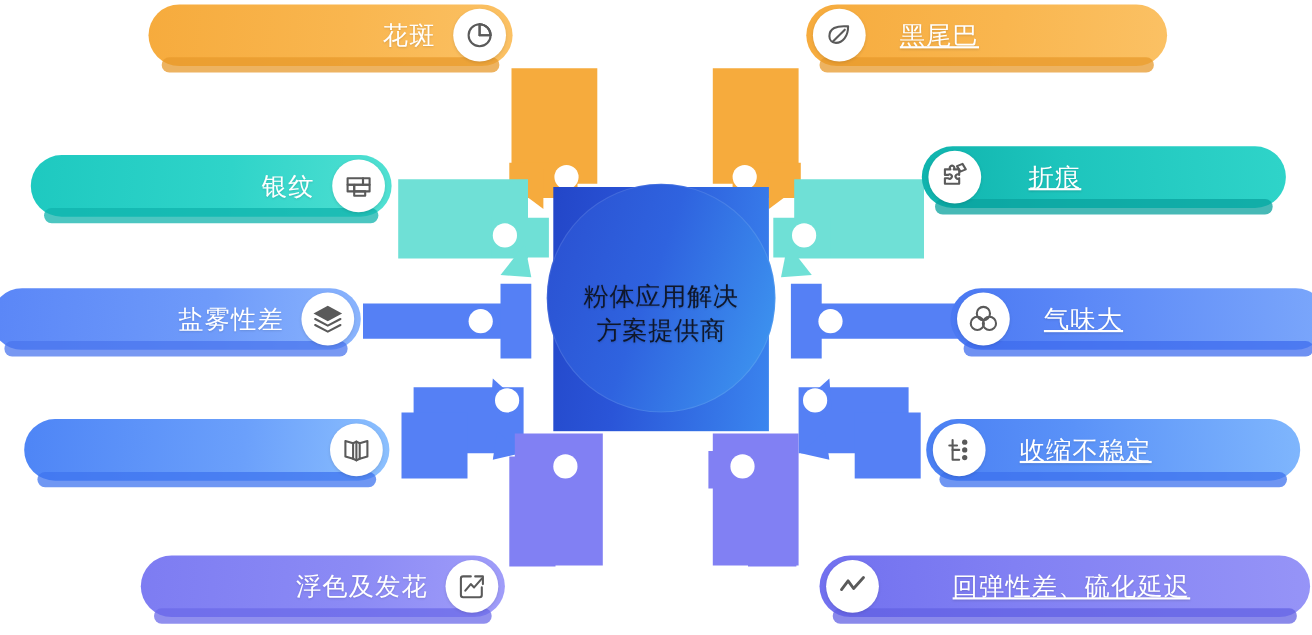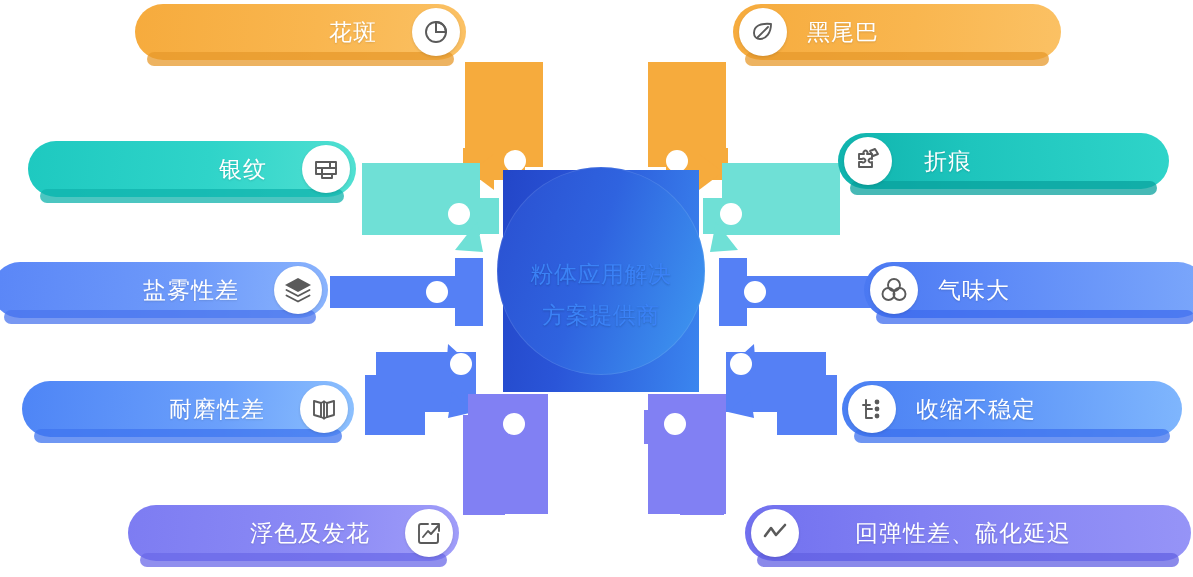--- a/index.html
+++ b/index.html
@@ -34,23 +34,23 @@
     left:-6px; top:-3px;
     width:208px; height:208px;
     border-radius:50%;
     background:linear-gradient(110deg,#2a4fd0 0%,#2f63df 45%,#3f9bf2 100%);
     box-shadow:inset 0 0 0 1px rgba(255,255,255,0.10);
   }
   .center-label{
     position:absolute;
     left:0; right:0; top:84px;
     text-align:center;
-    color:#3b82f6;
+    color:#0f172a;
     font-size:23px;
-    line-height:41px;
+    line-height:31px;
     letter-spacing:0.5px;
     text-shadow:0 1px 2px rgba(0,0,0,0.18);
     z-index:2;
     white-space:pre-line;
   }
 
   
   .pill{
     position:absolute;
     height:56px;
@@ -78,25 +78,25 @@
     width:48px;height:48px;
     border-radius:50%;
     background:#ffffff;
     display:flex;align-items:center;justify-content:center;
     flex:0 0 auto;
     box-shadow:0 1px 3px rgba(0,0,0,0.12);
   }
   .badge svg{display:block;}
 
   
-  .pill.rt{justify-content:flex-end;padding-right:6px;gap:19px;}
+  .pill.rt{justify-content:flex-end;padding-right:6px;}
   .pill.rt .pill-label{margin-right:16px;}
   
   .pill.lt{justify-content:flex-start;padding-left:6px;}
-  .pill.lt .pill-label{margin-left:20px;}
+  .pill.lt .pill-label{margin-left:31px;text-decoration:underline;}
 
   
   .c-orange{background:linear-gradient(95deg,#f6ab3d 0%,#f9b64f 55%,#fbc164 100%);}
   .c-orange .shadowbar{background:#e79a2c;}
   .c-teal{background:linear-gradient(95deg,#1ec9c0 0%,#2fd4c9 55%,#51e0d2 100%);}
   .c-teal .shadowbar{background:#10b3ac;}
   .c-teal-r{background:linear-gradient(265deg,#2fd4c9 0%,#1ec5bd 60%,#0fb3ad 100%);gap:12px;}
   .c-teal-r .shadowbar{background:#0aa29d;}
   .c-blue{background:linear-gradient(95deg,#5a86f7 0%,#6f9bfa 60%,#8ab4fd 100%);}
   .c-blue .shadowbar{background:#4b76ee;}
@@ -266,21 +266,20 @@
         <circle class="ico" cx="16" cy="11" r="6"></circle>
         <circle class="ico" cx="10.5" cy="20" r="6"></circle>
         <circle class="ico" cx="21.5" cy="20" r="6"></circle>
       </svg>
     </span>
     <span class="pill-label">气味大</span>
   </div>
 
   <div class="pill rt c-blue2" style="left:22px;top:381px;width:326px;">
     <div class="shadowbar"></div>
-    <span class="pill-label">耐磨性差</span>
     <span class="badge">
       <svg width="30" height="30" viewBox="0 0 30 30">
         <path class="ico" d="M5 7 L12 9 V23 L5 21 Z"></path>
         <path class="ico" d="M25 7 L18 9 V23 L25 21 Z"></path>
         <path class="ico" d="M12 9 L15 7.5 L18 9"></path>
         <path class="ico" d="M12 23 L15 24.5 L18 23"></path>
         <path class="ico" d="M15 7.5 V24.5"></path>
       </svg>
     </span>
   </div>

